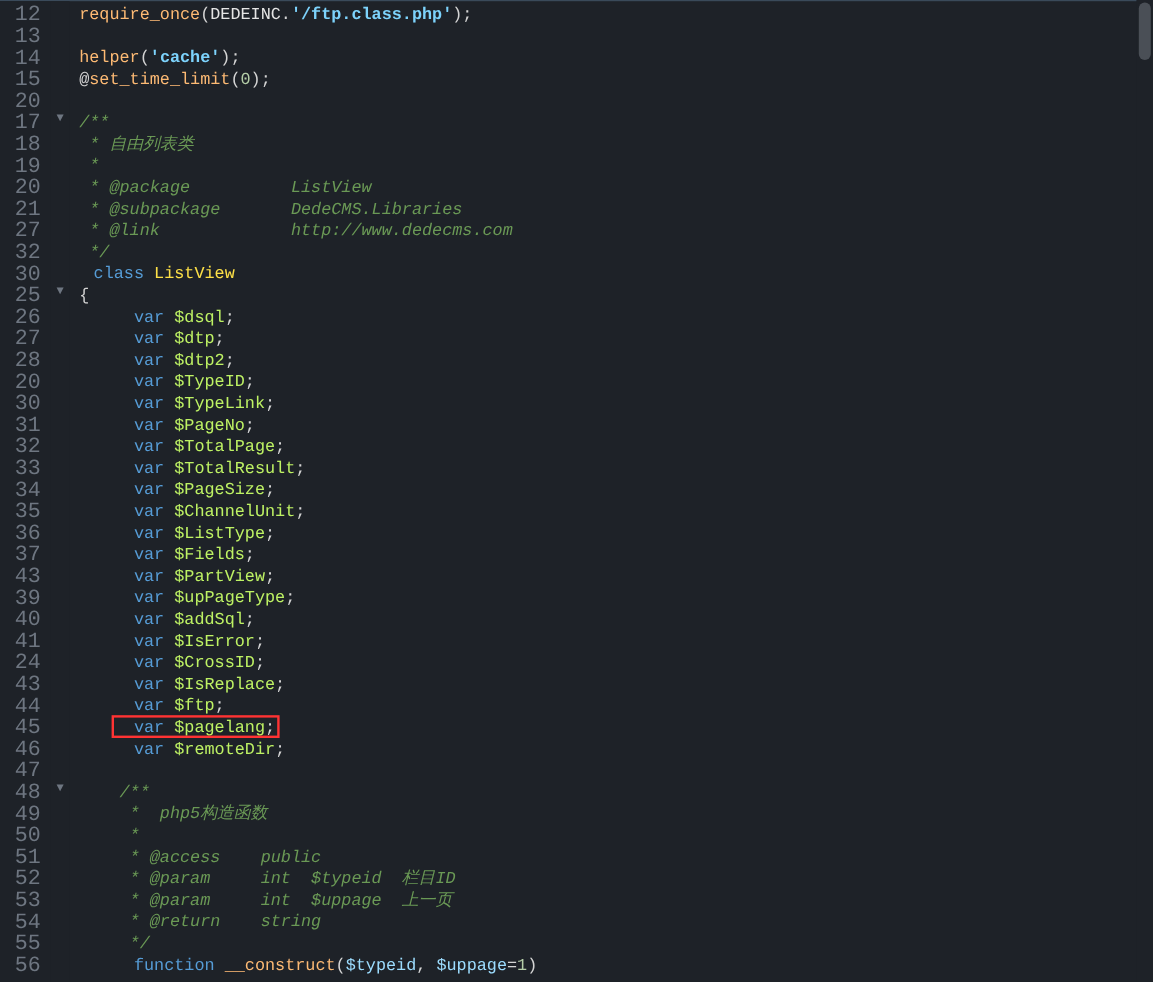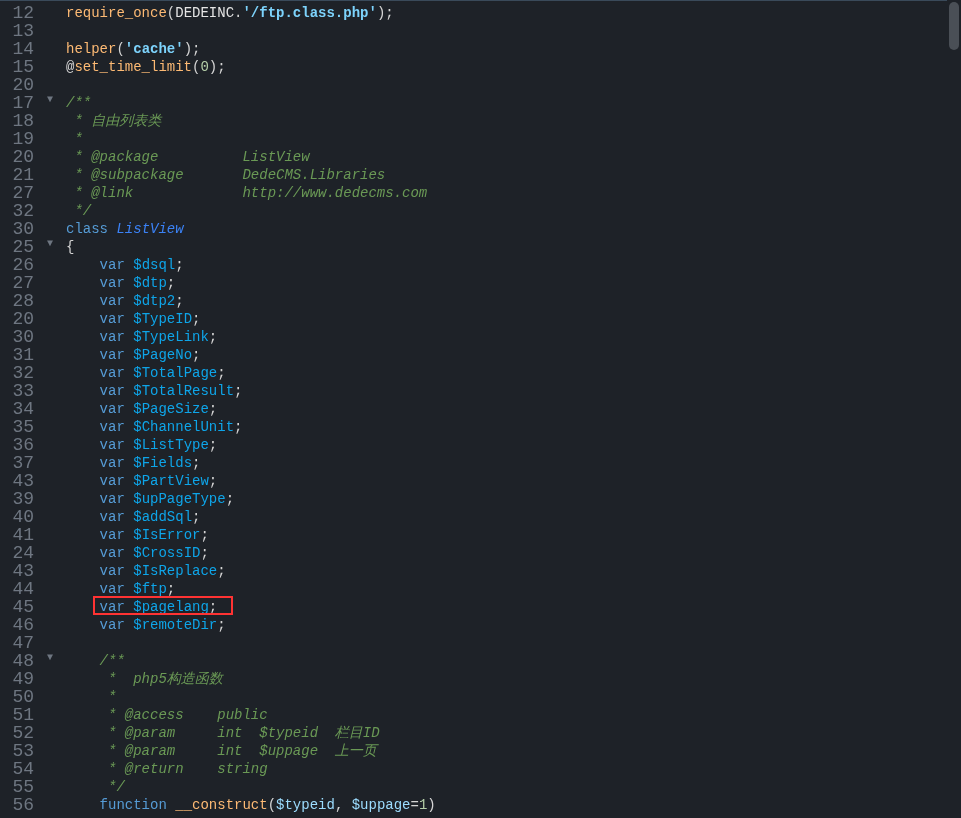--- a/index.html
+++ b/index.html
@@ -54,23 +54,23 @@
   height: 18px;
   line-height: 18px;
 }
 .tok-fn { color: #fdba74; }
 .tok-const { color: #e5e5e5; }
 .tok-op { color: #d4d4d4; }
 .tok-str { color: #7dd3fc; font-weight: bold; }
 .tok-punct { color: #d4d4d4; }
 .tok-num { color: #b5cea8; }
 .tok-comment { color: #6a9955; font-style: italic; }
-.tok-kw { color: #569cd6; }
-.tok-class { color: #3b82f6; font-style: italic; }
-.tok-var { color: #0ea5e9; }
+.tok-kw { color: #569cd6; margin-left: 12px; }
+.tok-class { color: #fde047; }
+.tok-var { color: #bef264; }
 .tok-param { color: #9cdcfe; }
 .scrollbar {
   position: absolute;
   right: 0;
   top: 0;
   width: 14px;
   height: 100%;
   background: #1e2228;
 }
 .scrollbar-thumb {

